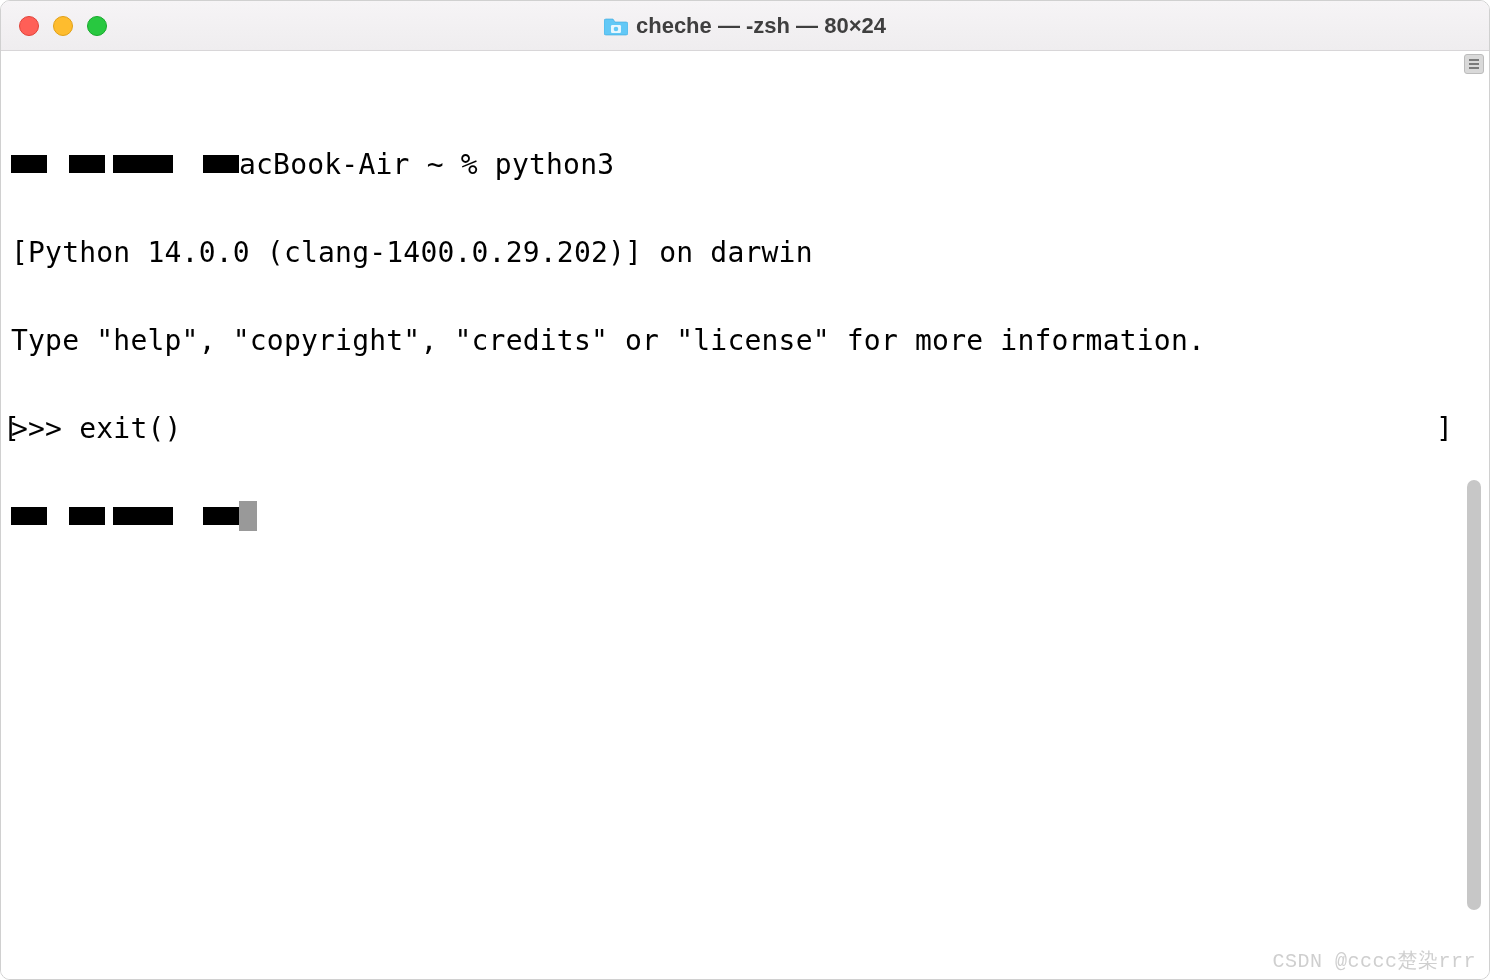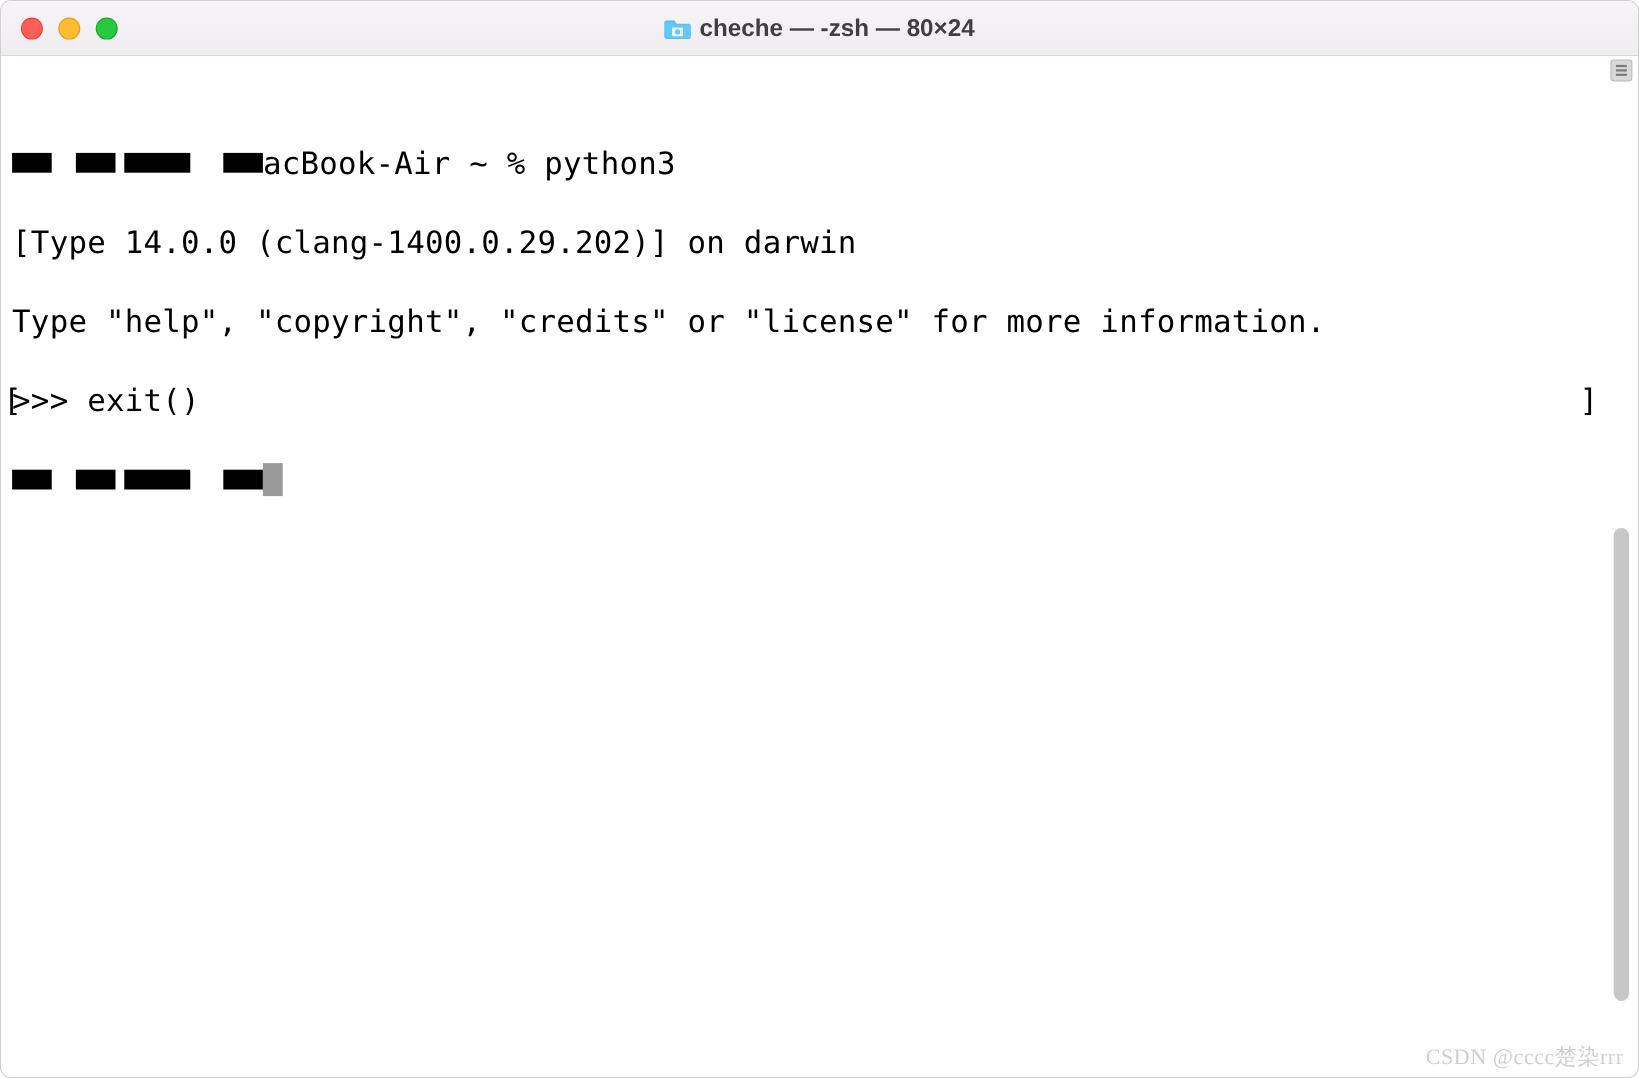--- a/index.html
+++ b/index.html
@@ -71,20 +71,21 @@
       font-size: 28px;
       line-height: 36px;
       color: #000000;
       white-space: pre;
       position: relative;
       letter-spacing: 0.2px;
     }
     .line {
       display: block;
       height: 36px;
+      margin-top: 16px;
     }
     .redact {
       display: inline-block;
       background: #000000;
       height: 18px;
       vertical-align: middle;
       margin-top: -4px;
     }
     .r1 { width: 36px; }
     .gap1 { display:inline-block; width: 22px; }
@@ -155,21 +156,21 @@
       top: 400px;
       width: 14px;
       height: 430px;
       background: #c7c7c7;
       border-radius: 7px;
     }
     .watermark {
       position: absolute;
       right: 14px;
       bottom: 6px;
-      font-family: Liberation Serif, serif;
+      font-family: Liberation Mono, monospace;
       font-size: 20px;
       color: #cfcfcf;
       letter-spacing: 0.5px;
       pointer-events: none;
     }
   </style>
 </head>
 <body>
 
 <div class="window">
@@ -186,21 +187,21 @@
           <rect x="7" y="9" width="10" height="8" rx="1.2" fill="#ffffff" opacity="0.85"></rect>
           <circle cx="12" cy="13" r="2.3" fill="#62c8f6"></circle>
         </svg>
       </span>
       <span>cheche — -zsh — 80×24</span>
     </div>
   </div>
 
   <div class="terminal-body">
     <span class="line"><span class="redact r1"></span><span class="gap1"></span><span class="redact r2"></span><span class="gap2"></span><span class="redact r3"></span><span class="gap3"></span><span class="redact r4"></span><span>acBook-Air ~ % python3</span></span>
-<span class="line">[Type 14.0.0 (clang-1400.0.29.202)] on darwin</span>
+<span class="line">[Python 14.0.0 (clang-1400.0.29.202)] on darwin</span>
 <span class="line">Type "help", "copyright", "credits" or "license" for more information.</span>
 <span class="line"><span class="bracket-left">[</span><span>&gt;&gt;&gt; exit()</span><span class="bracket-right">]</span></span>
 <span class="line"><span class="redact r1"></span><span class="gap1"></span><span class="redact r2"></span><span class="gap2"></span><span class="redact r3"></span><span class="gap3"></span><span class="redact r4"></span><span class="cursor"></span></span>
   </div>
 
   <div class="scrollbar">
     <div class="scroll-top-btn">
       <div class="bars">
           <div></div>
           <div></div>

